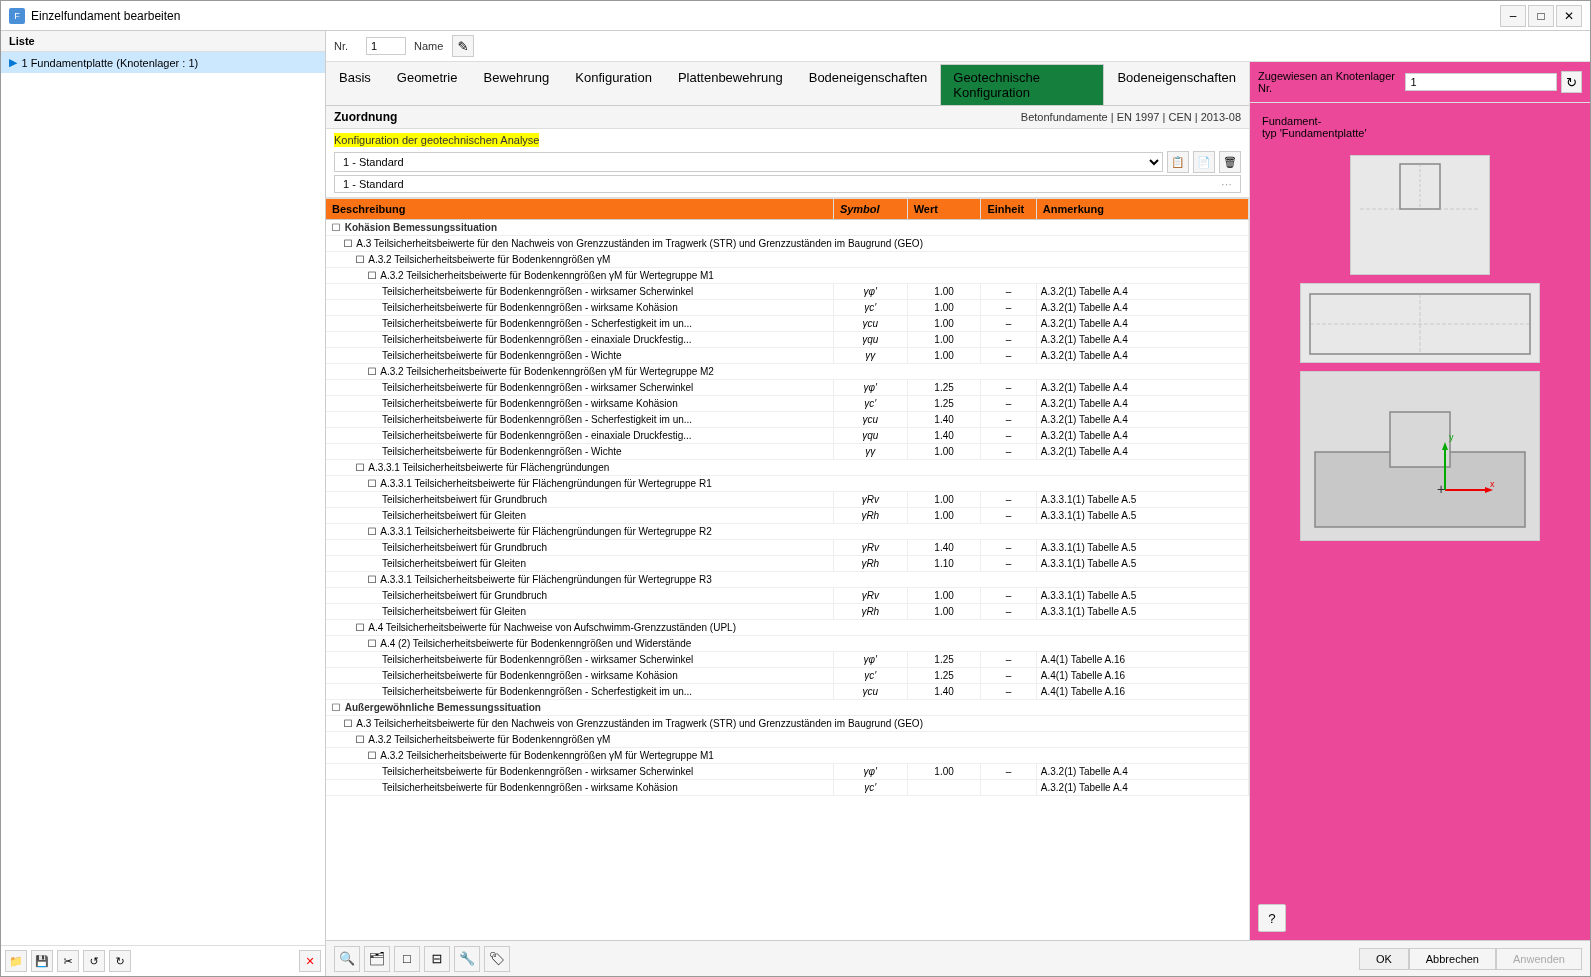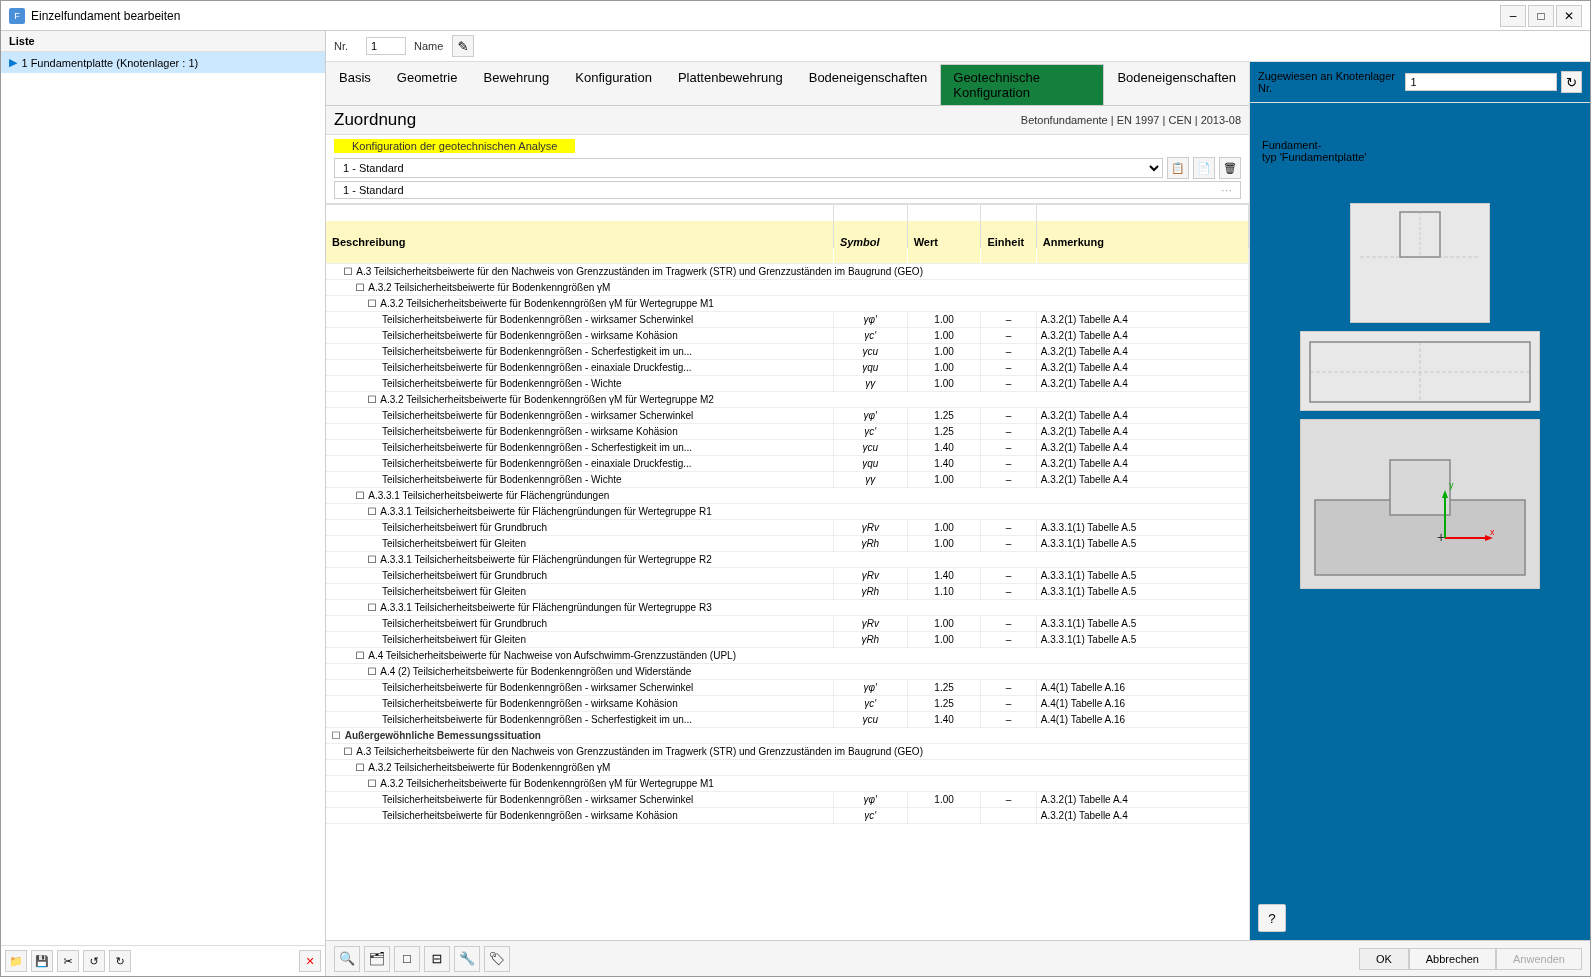--- a/index.html
+++ b/index.html
@@ -45,49 +45,49 @@
     .center-content { flex: 1; display: flex; flex-direction: column; overflow: hidden; border-right: 1px solid #ddd; }
 
     
     .tabs { display: flex; border-bottom: 1px solid #ccc; background: #f5f5f5; }
     .tab { padding: 5px 12px; cursor: pointer; border: 1px solid transparent; border-bottom: none; font-size: 13px; margin-top: 2px; }
     .tab.active { background: #fff; border-color: #ccc; border-bottom: 1px solid #fff; margin-bottom: -1px; }
     .tab.highlighted { background: #15803d; border-color: #ccc; }
 
     
     .zuordnung-bar { display: flex; justify-content: space-between; align-items: center; padding: 4px 8px; background: #f5f5f5; border-bottom: 1px solid #ddd; }
-    .zuordnung-label { font-size: 17px; font-weight: normal; }
+    .zuordnung-label { font-size: 12px; font-weight: bold; }
     .norm-label { font-size: 11px; color: #333; }
 
     
     .config-section { padding: 4px 8px; background: #fff; border-bottom: 1px solid #ddd; }
-    .config-label { font-size: 11px; color: #333; background: #ffff00; display: inline-block; padding: 1px 18px; margin-bottom: 4px; }
+    .config-label { font-size: 11px; color: #333; background: #ffff00; display: inline-block; padding: 1px 0; margin-bottom: 4px; }
     .config-row { display: flex; align-items: center; gap: 4px; }
     .config-dropdown { flex: 1; border: 1px solid #ccc; padding: 2px 4px; font-size: 11px; background: #fff; }
     .config-btn { width: 22px; height: 22px; border: 1px solid #ccc; background: #f5f5f5; cursor: pointer; display: flex; align-items: center; justify-content: center; font-size: 11px; }
     .config-list { border: 1px solid #ccc; margin-top: 2px; }
     .config-list-item { padding: 2px 8px; font-size: 11px; cursor: pointer; }
     .config-list-item.neue { background: #0078d4; color: white; }
 
     
     .table-area { flex: 1; overflow: auto; border-top: 1px solid #ddd; }
     .tree-table { width: 100%; border-collapse: collapse; }
-    .tree-table thead th { background: #fef9c3; border-bottom: 1px solid #ccc; border-right: 1px solid #ddd; padding: 15px 6px; font-size: 11px; font-weight: bold; text-align: left; position: sticky; top: 16px; z-index: 1; }
+    .tree-table thead th { background: #f97316; border-bottom: 1px solid #ccc; border-right: 1px solid #ddd; padding: 4px 6px; font-size: 11px; font-weight: bold; text-align: left; position: sticky; top: 0; z-index: 1; }
     .tree-table tbody td { padding: 2px 4px; font-size: 10px; border-bottom: 1px solid #eee; border-right: 1px solid #eee; vertical-align: middle; }
     .group-row td { font-size: 10px; font-weight: normal; }
     .section-header td { font-size: 10px; color: #333; }
     .expand-icon { display: inline-block; width: 12px; text-align: center; cursor: pointer; }
     .col-beschreibung { width: 55%; }
     .col-symbol { width: 8%; text-align: center; font-style: italic; }
     .col-wert { width: 8%; text-align: center; }
     .col-einheit { width: 6%; text-align: center; }
     .col-anmerkung { width: 23%; }
 
     
-    .right-side-panel { width: 340px; display: flex; flex-direction: column; background: #0369a1; gap: 24px; }
+    .right-side-panel { width: 340px; display: flex; flex-direction: column; background: #ec4899; }
     .right-side-top { padding: 8px; border-bottom: 1px solid #ddd; display: flex; gap: 4px; align-items: center; }
     .right-side-label { font-size: 11px; }
     .right-side-value { flex: 1; border: 1px solid #ccc; padding: 2px 4px; font-size: 11px; background: #fff; }
     .right-side-btn { width: 22px; height: 22px; border: 1px solid #ccc; background: #f5f5f5; cursor: pointer; }
 
     
     .diagrams-area { flex: 1; display: flex; flex-direction: column; align-items: center; justify-content: flex-start; padding: 8px; gap: 8px; overflow: auto; }
     .diagram-container { background: #e8e8e8; border: 1px solid #ccc; display: flex; flex-direction: column; align-items: center; justify-content: center; }
 
     

